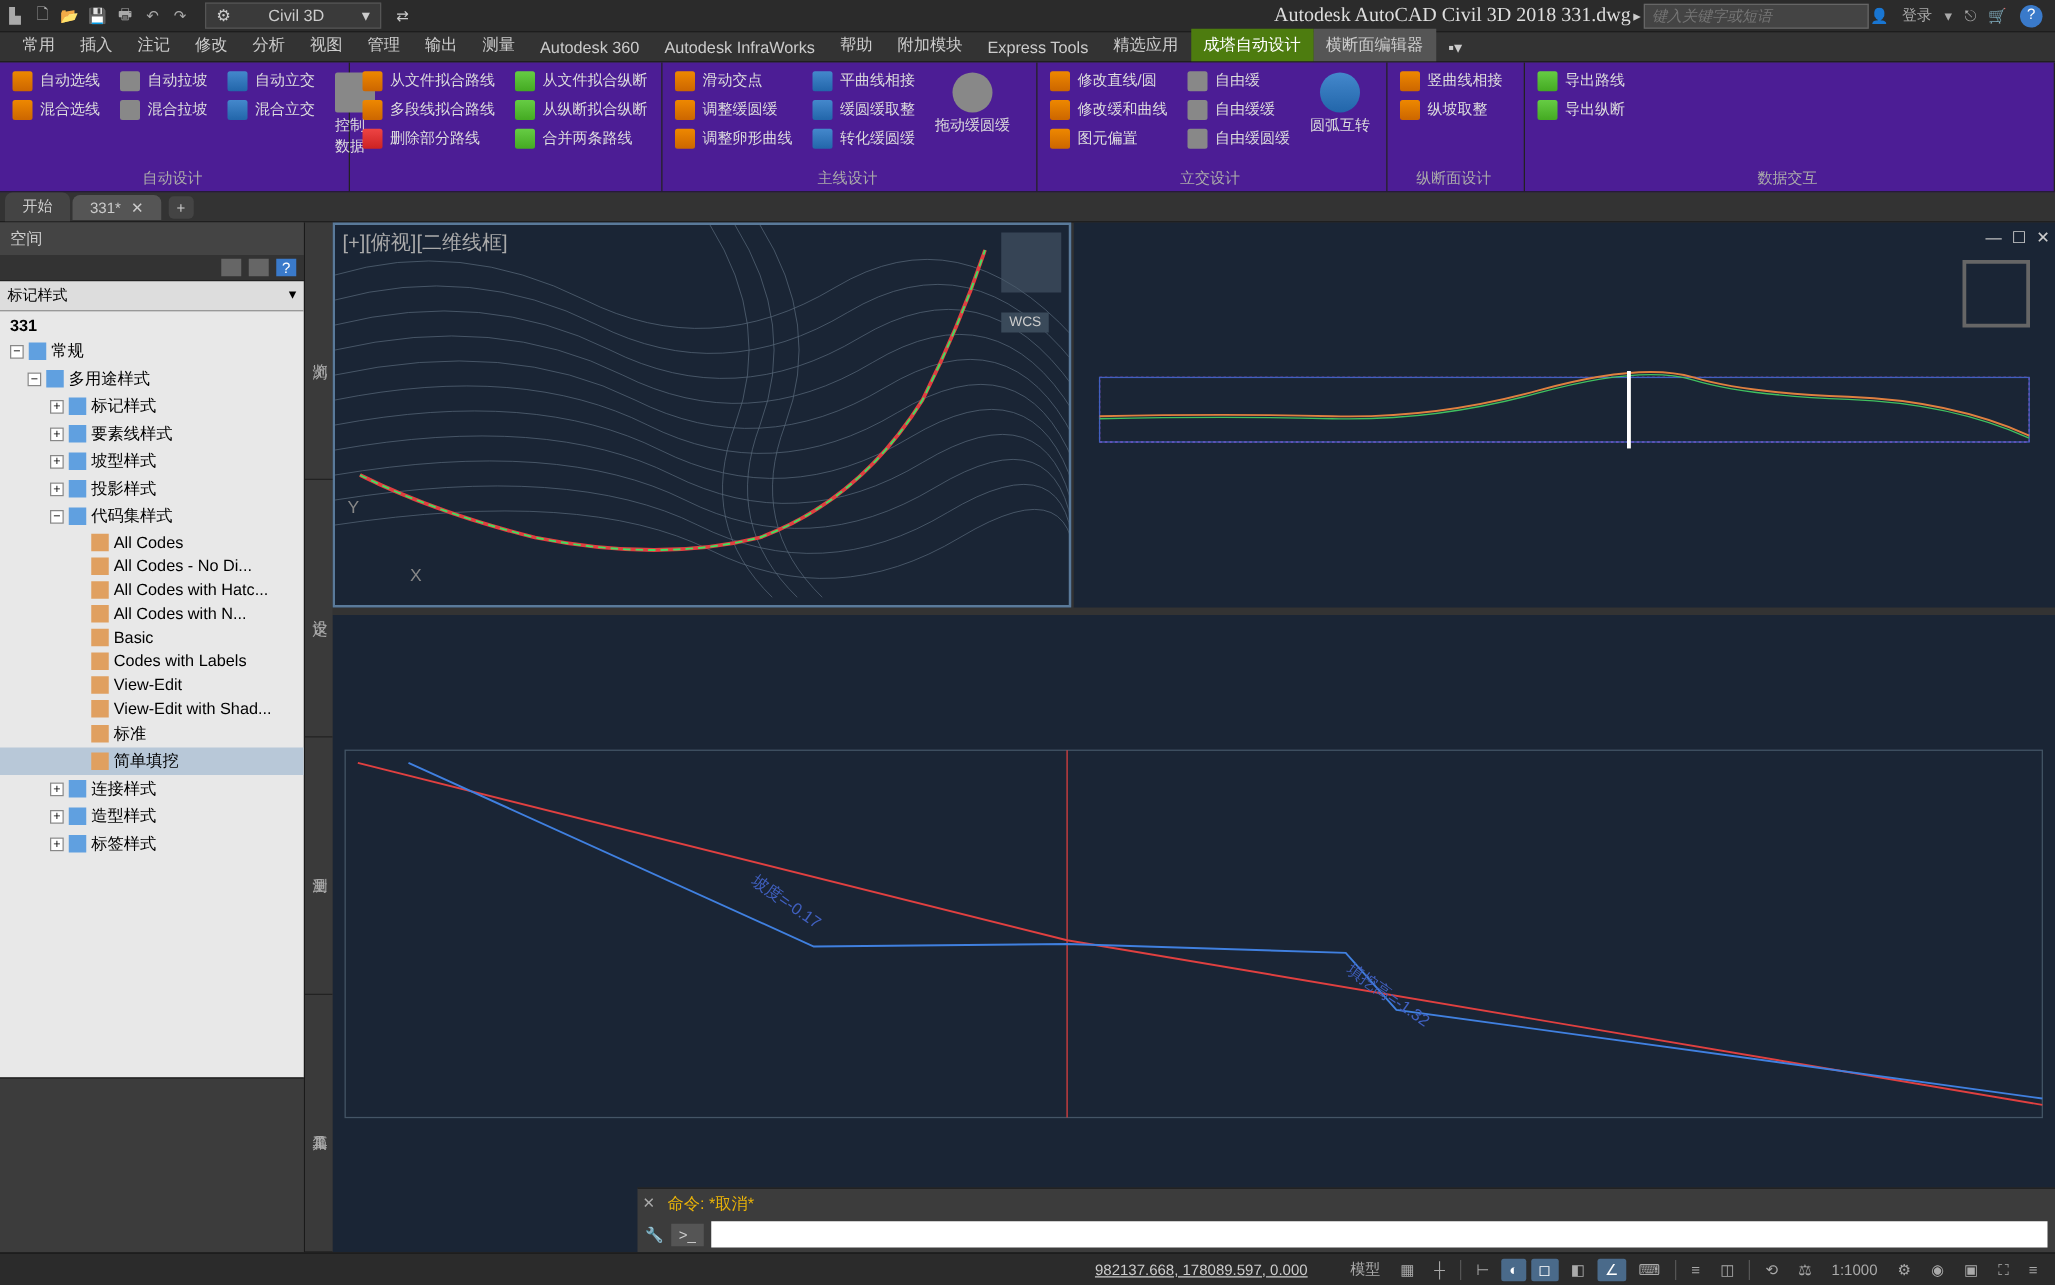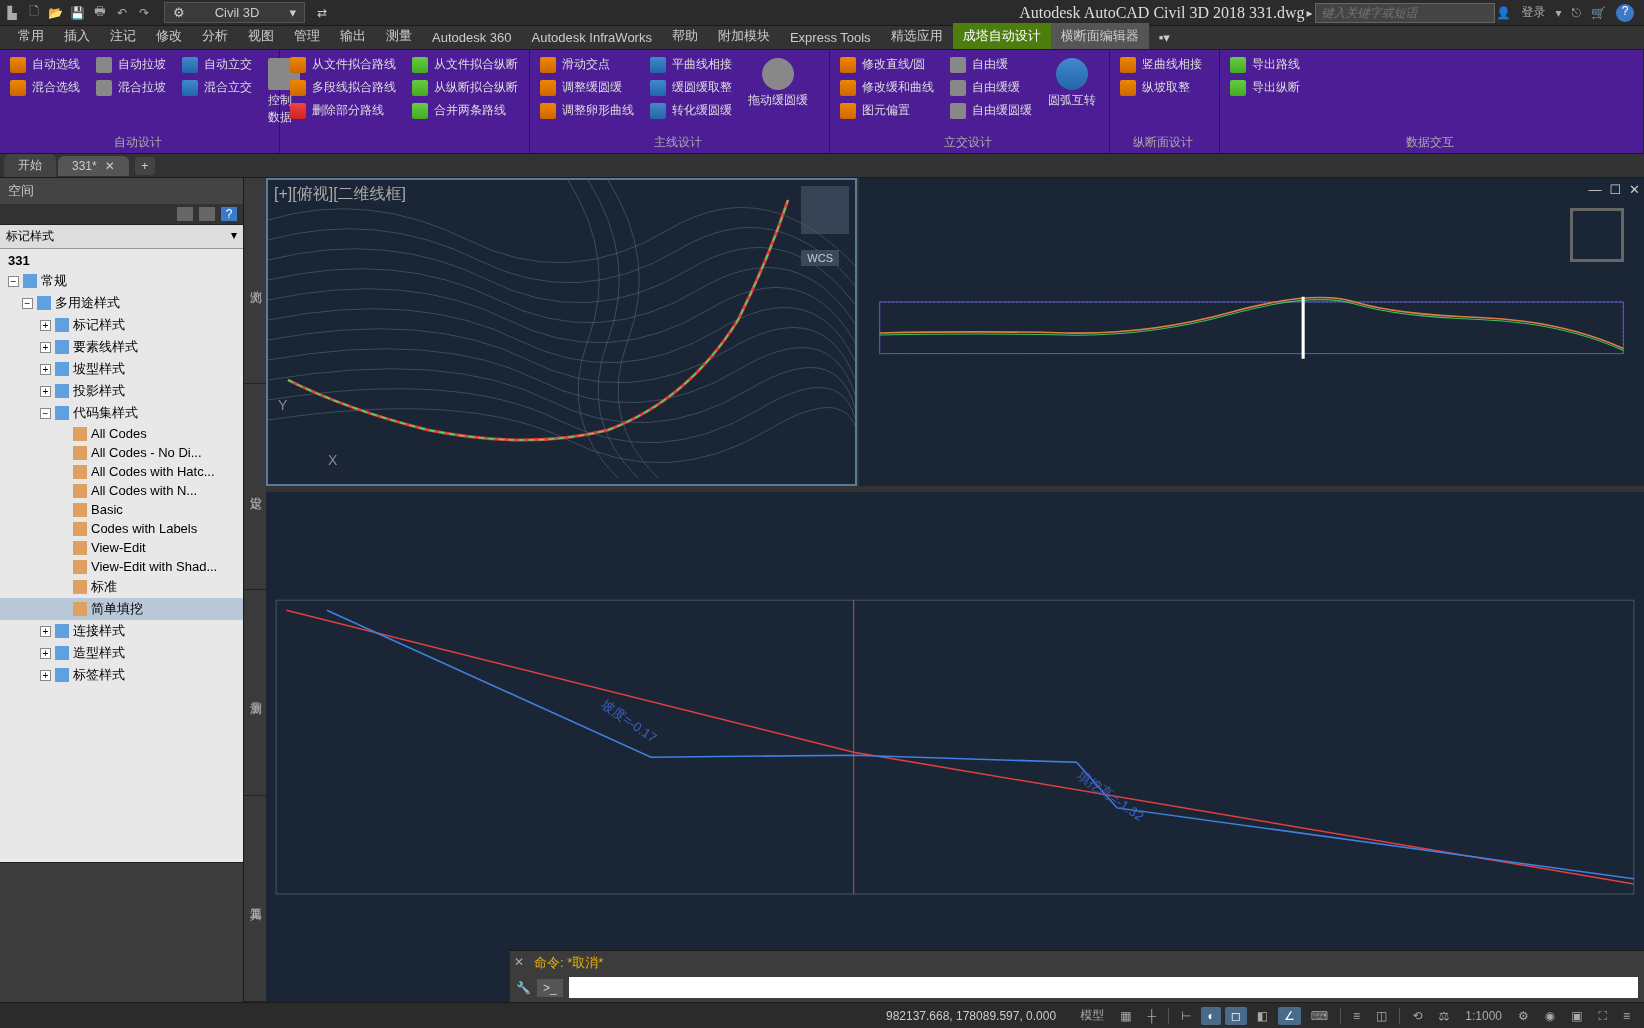--- a/index.html
+++ b/index.html
@@ -89,21 +89,21 @@
 .cmdline .inp input { flex:1; background:#fff; border:none; padding:3px 6px; font-size:13px; }
 .cmdline .close { position:absolute; left:4px; top:4px; color:#aaa; cursor:pointer; }
 
 
 .layout-tabs { position:absolute; bottom:0; left:0; right:0; height:26px; background:#333; display:flex; align-items:center; padding-left:6px; gap:2px; border-top:1px solid #1a1a1a; z-index:20; }
 .layout-tabs .ltab { padding:3px 12px; background:#444; border-radius:6px 6px 0 0; font-size:12px; }
 .layout-tabs .ltab.active { background:#555; }
 
 
 .statusbar { position:absolute; bottom:0; left:0; right:0; height:26px; background:#2b2b2b; display:flex; align-items:center; justify-content:flex-end; gap:4px; padding:0 8px; font-size:12px; border-top:1px solid #1a1a1a; z-index:30; }
-.statusbar .coords { color:#ccc; margin-right:14px; }
+.statusbar .coords { color:#ccc; margin-right:24px;text-decoration:underline; }
 .statusbar .sbtn { padding:2px 6px; color:#aaa; cursor:pointer; }
 .statusbar .sbtn.on { background:#4a6a8a; color:#fff; border-radius:2px; }
 .statusbar .sep { width:1px; height:16px; background:#555; margin:0 2px; }
 
 svg { display:block; }
 </style>
 </head>
 <body>
 
 <div class="titlebar">

